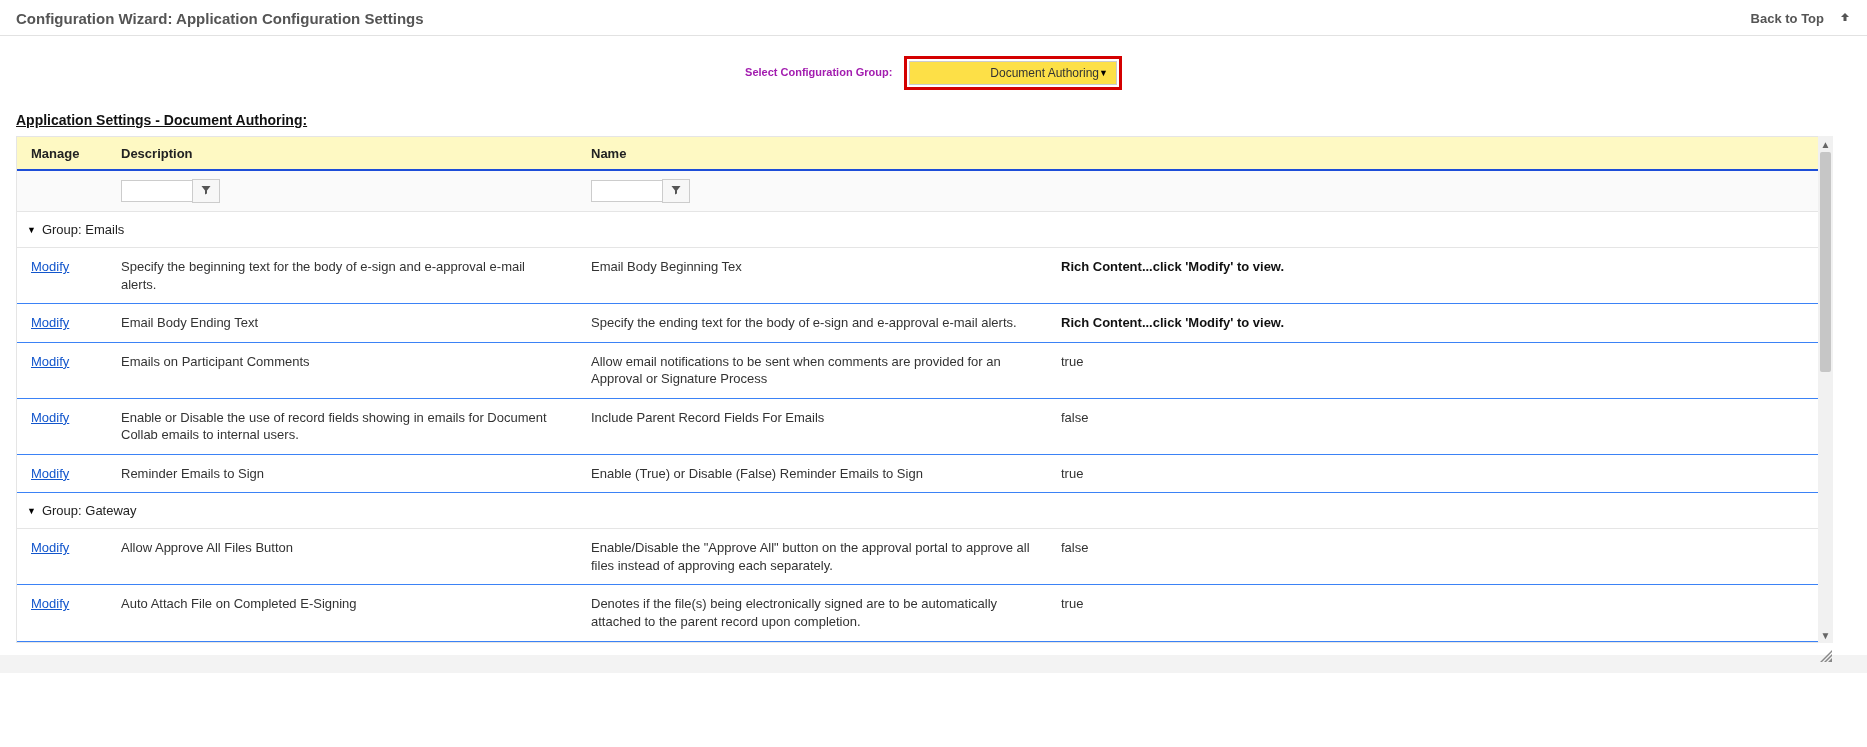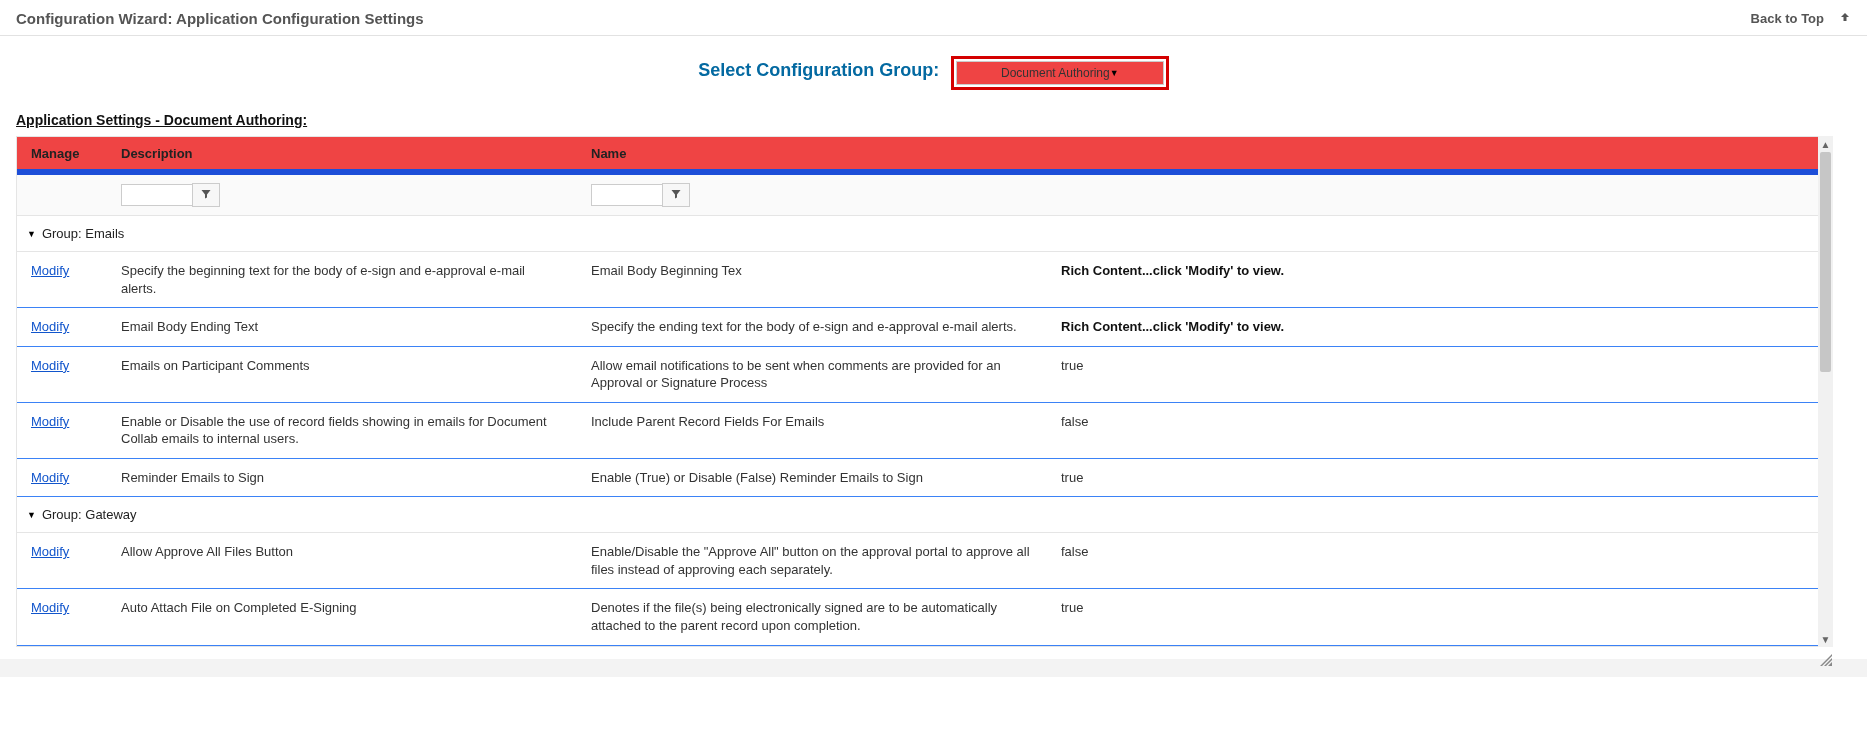--- a/index.html
+++ b/index.html
@@ -43,39 +43,39 @@
   }
   .hr {
     border-top: 1px solid #e2e2e2;
     margin: 0 0 20px 0;
   }
   .selector-row {
     text-align: center;
     margin-bottom: 22px;
   }
   .selector-row .lbl {
-    font-size: 18px;
-    font-weight: 700;
-    color: #0369a1;
+    font-size: 11px;
+    font-weight: 700;
+    color: #a21caf;
     margin-right: 8px;
   }
   .sel-wrap {
     display: inline-block;
     border: 3px solid #d40000;
     padding: 2px;
     vertical-align: middle;
   }
   .sel {
     display: inline-flex;
     align-items: center;
-    justify-content: center;
+    justify-content: flex-end;
     width: 190px;
     height: 22px;
     border: 1px solid #ccc;
-    background: #ef4444;
+    background: #fde047;
     padding: 0 8px;
     font-size: 12px;
     color: #333;
     cursor: pointer;
   }
   .sel .caret {
     font-size: 9px;
     color: #000;
   }
 
@@ -96,22 +96,22 @@
     border: 1px solid #e5e5e5;
     position: relative;
   }
 
   .thead, .filter-row {
     display: grid;
     grid-template-columns: 90px 470px 470px 1fr;
     align-items: center;
   }
   .thead {
-    background: #ef4444;
-    border-bottom: 6px solid #1d4ed8;
+    background: #fef9c3;
+    border-bottom: 2px solid #1d4ed8;
     height: 32px;
     font-weight: 700;
     color: #222;
   }
   .thead > div { padding: 0 14px; }
 
   .filter-row {
     background: #fafafa;
     border-bottom: 1px solid #e5e5e5;
     height: 40px;

